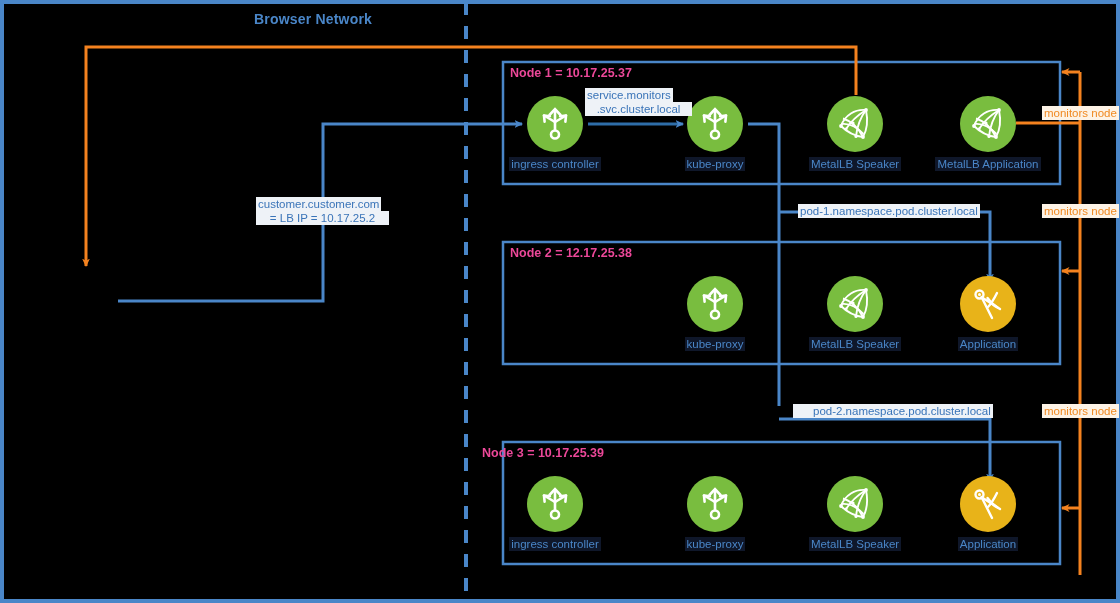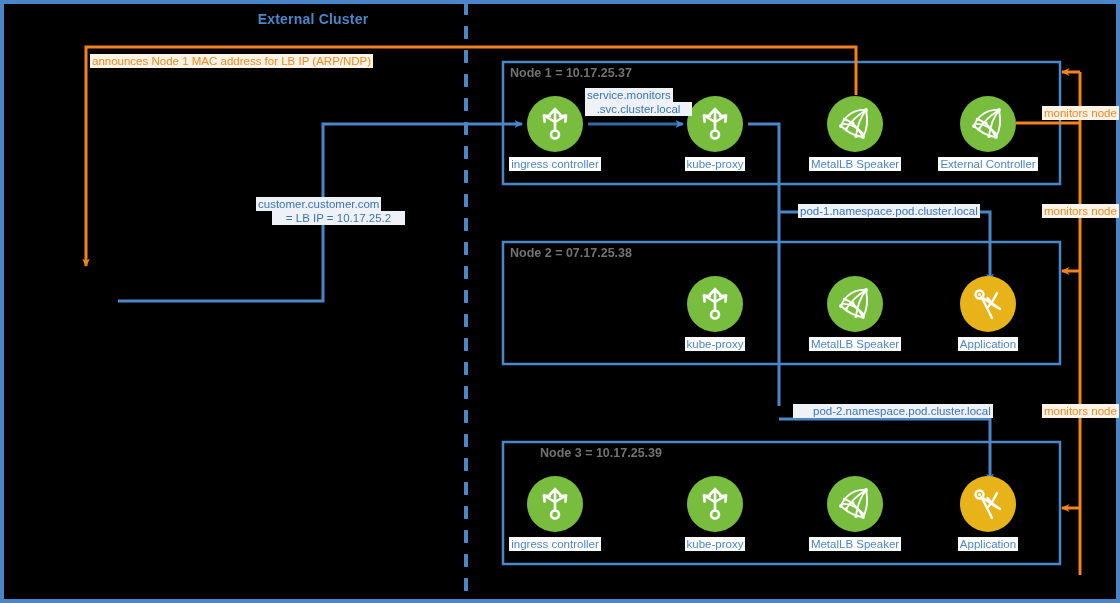--- a/index.html
+++ b/index.html
@@ -4,32 +4,32 @@
 <style>
   html,body{margin:0;padding:0;background:#000;}
   body{width:1120px;height:603px;overflow:hidden;
        font-family:"Liberation Sans","DejaVu Sans",sans-serif;}
   #canvas{position:relative;width:1120px;height:603px;background:#000000;}
   svg#wires{position:absolute;left:0;top:0;width:1120px;height:603px;}
 
   
   .zone-title{position:absolute;color:#4a86c8;font-weight:bold;font-size:14px;
               letter-spacing:.2px;white-space:nowrap;}
-  .node-label{position:absolute;color:#737373;font-weight:bold;font-size:12.5px;
+  .node-label{position:absolute;color:#ec4899;font-weight:bold;font-size:12.5px;
               white-space:nowrap;}
 
   
   .comp{position:absolute;width:110px;text-align:center;}
   .disc{width:56px;height:56px;border-radius:50%;margin:0 auto;position:relative;}
   .disc.green{background:#79bd3f;}
   .disc.gold{background:#e8b319;}
   .disc.bronze{background:#cfa233;}
   .disc svg{position:absolute;left:0;top:0;width:56px;height:56px;}
   .cap{margin-top:5px;font-size:11.5px;color:#4a86c8;display:inline-block;
-       background:#ffffff;padding:0 2px;line-height:14px;white-space:nowrap;}
+       background:#0f172a;padding:0 2px;line-height:14px;white-space:nowrap;}
 
   
   .elabel{position:absolute;font-size:11.5px;line-height:14px;white-space:nowrap;
           padding:0 2px;}
   .elabel.blue{color:#3a74b8;background:#eef2f7;}
   .elabel.orange{color:#f08a23;background:#fdf3e6;}
   .elabel.center{text-align:center;}
 </style>
 </head>
 <body>
@@ -70,25 +70,25 @@
 
     <path d="M588,124 L683,124" fill="none" stroke="#2e6da8" stroke-width="3" marker-end="url(#ah-blue)"></path>
 
     <path d="M748,124 L779,124 L779,406" fill="none" stroke="#4a86c8" stroke-width="3"></path>
 
     <path d="M779,212 L990,212 L990,281" fill="none" stroke="#4a86c8" stroke-width="3" marker-end="url(#ah-blue)"></path>
 
     <path d="M779,419 L990,419 L990,481" fill="none" stroke="#4a86c8" stroke-width="3" marker-end="url(#ah-blue)"></path>
   </svg>
 
-  <div class="zone-title" style="left:160px;top:11px;width:306px;text-align:center;">External Cluster</div>
+  <div class="zone-title" style="left:160px;top:11px;width:306px;text-align:center;">Browser Network</div>
 
   <div class="node-label" style="left:510px;top:66px;">Node 1 = 10.17.25.37</div>
-  <div class="node-label" style="left:510px;top:246px;">Node 2 = 07.17.25.38</div>
-  <div class="node-label" style="left:540px;top:446px;">Node 3 = 10.17.25.39</div>
+  <div class="node-label" style="left:510px;top:246px;">Node 2 = 12.17.25.38</div>
+  <div class="node-label" style="left:482px;top:446px;">Node 3 = 10.17.25.39</div>
 
 
   <div class="comp" style="left:500px;top:96px;">
     <div class="disc green">
       <svg viewBox="0 0 56 56" xmlns="http://www.w3.org/2000/svg">
         <g fill="none" stroke="#ffffff" stroke-width="2.6" stroke-linecap="round">
           <path d="M28,34 L28,14"></path>
           <path d="M22.5,19 L28,13.2 L33.5,19"></path>
           <path d="M28,26 L17,19.5"></path>
           <path d="M17,19.5 L17.6,25.6 M17,19.5 L22.9,20.3"></path>
@@ -154,21 +154,21 @@
         <g fill="#ffffff">
           <circle cx="39" cy="14" r="1.9"></circle>
             <circle cx="14" cy="30" r="1.9"></circle>
           <circle cx="36" cy="41" r="1.9"></circle>
             <circle cx="29" cy="40.4" r="1.6"></circle>
           <circle cx="19" cy="33" r="1.6"></circle>
             <circle cx="26" cy="27" r="1.6"></circle>
         </g>
       </svg>
     </div>
-    <span class="cap">External Controller</span>
+    <span class="cap">MetalLB Application</span>
   </div>
 
   <div class="comp" style="left:660px;top:276px;">
     <div class="disc green">
       <svg viewBox="0 0 56 56" xmlns="http://www.w3.org/2000/svg">
         <g fill="none" stroke="#ffffff" stroke-width="2.6" stroke-linecap="round">
           <path d="M28,34 L28,14"></path>
           <path d="M22.5,19 L28,13.2 L33.5,19"></path>
           <path d="M28,26 L17,19.5"></path>
           <path d="M17,19.5 L17.6,25.6 M17,19.5 L22.9,20.3"></path>
@@ -286,24 +286,23 @@
           <path d="M21.5,21 L32,42"></path>
           <path d="M37,17 C34,23 32,27 28,31"></path>
           <path d="M27.5,22 C30,26 33,29 37.5,31.5"></path>
         </g>
         <circle cx="19.5" cy="18.5" r="1.5" fill="#ffffff"></circle>
       </svg>
     </div>
     <span class="cap">Application</span>
   </div>
 
-  <div class="elabel orange" style="left:90px;top:54px;">announces Node 1 MAC address for LB IP (ARP/NDP)</div>
 
   <div class="elabel blue center" style="left:256px;top:197px;">customer.customer.com</div>
-  <div class="elabel blue center" style="left:272px;top:211px;width:129px;">= LB IP = 10.17.25.2</div>
+  <div class="elabel blue center" style="left:256px;top:211px;width:129px;">= LB IP = 10.17.25.2</div>
 
   <div class="elabel blue center" style="left:585px;top:88px;">service.monitors</div>
   <div class="elabel blue center" style="left:585px;top:102px;width:103px;">.svc.cluster.local</div>
 
   <div class="elabel blue" style="left:798px;top:204px;">pod-1.namespace.pod.cluster.local</div>
   <div class="elabel blue" style="left:793px;top:404px;padding-left:20px;">pod-2.namespace.pod.cluster.local</div>
 
   <div class="elabel orange" style="left:1042px;top:106px;">monitors node</div>
   <div class="elabel orange" style="left:1042px;top:204px;">monitors node</div>
   <div class="elabel orange" style="left:1042px;top:404px;">monitors node</div>

